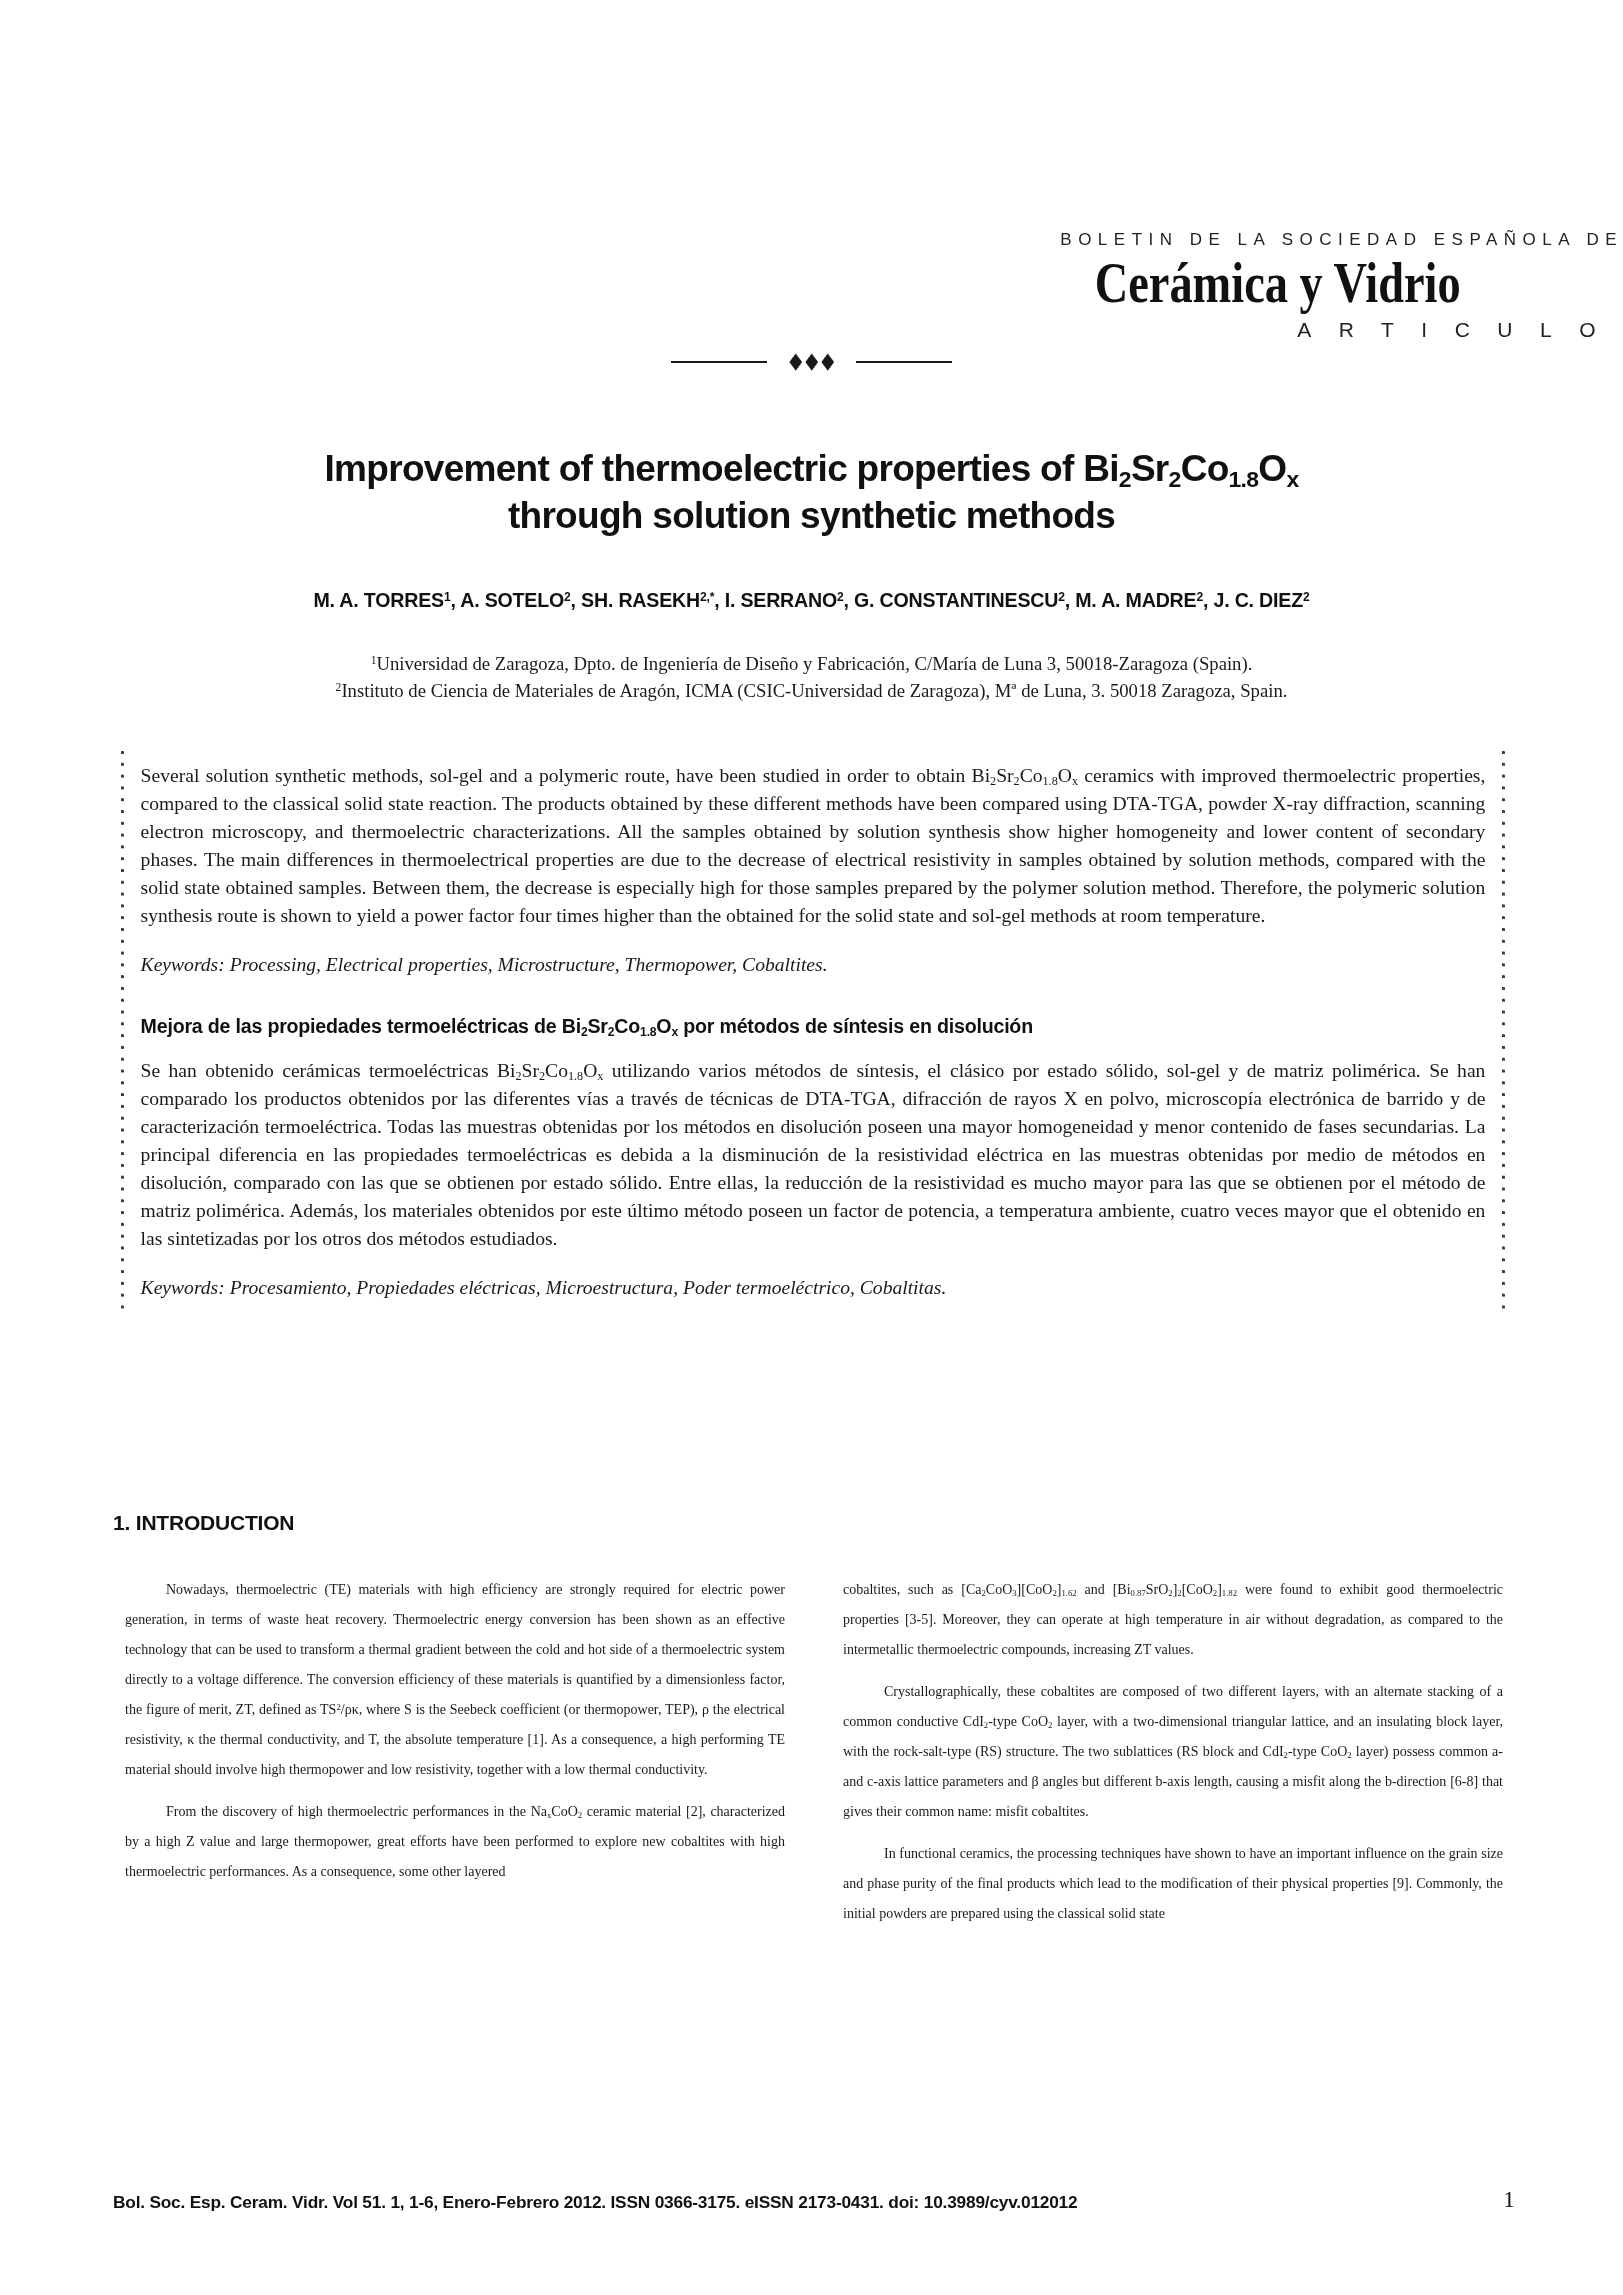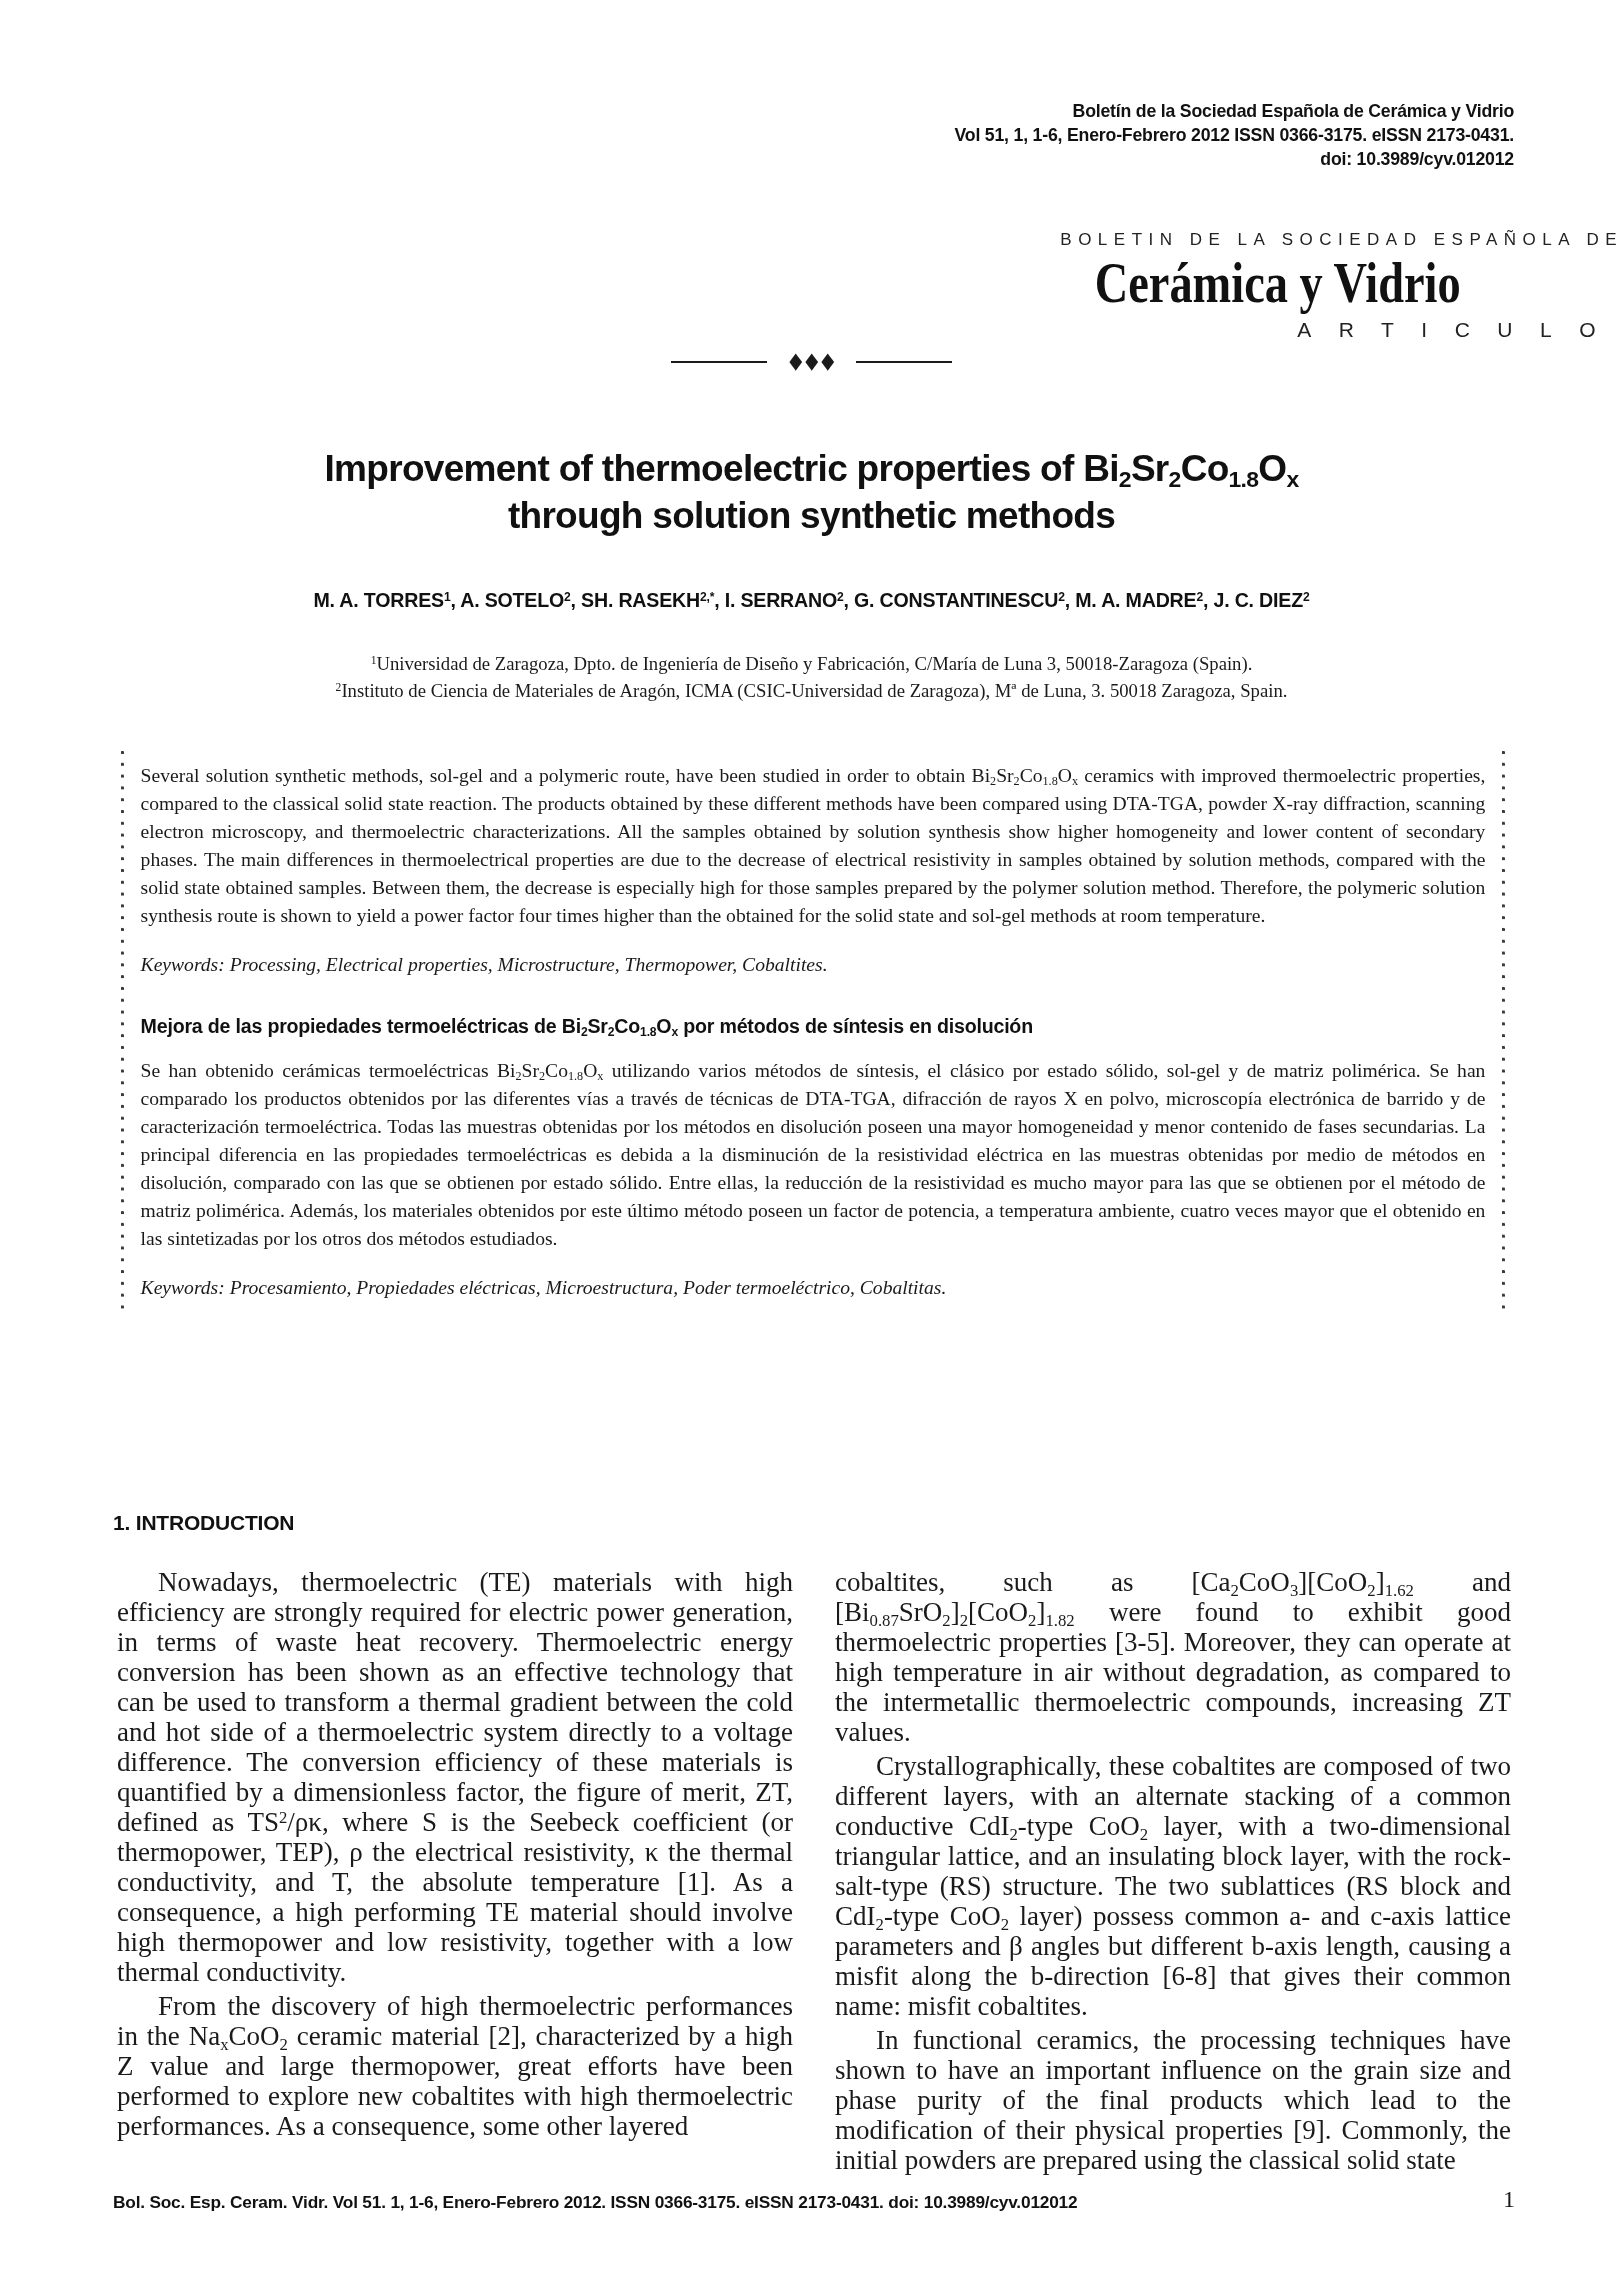--- a/index.html
+++ b/index.html
@@ -93,22 +93,22 @@
     position:absolute;top:1511px;left:113px;
     font-family:"Liberation Sans", sans-serif;
     font-weight:bold;font-size:21px;color:#111;letter-spacing:-0.2px;
   }
   .columns{
     position:absolute;top:1563px;left:113px;right:108px;
     display:flex;gap:34px;
   }
   .column{flex:1 1 0;}
   .column p{
-    margin:4px;text-align:justify;
-    font-size:27px;line-height:30px;color:#1a1a1a;
+    margin:12px;text-align:justify;
+    font-size:14px;line-height:30px;color:#1a1a1a;
     text-indent:41px;
   }
   .column p.no-indent{text-indent:0;}
   
   .page-footer{
     position:absolute;left:113px;right:108px;top:2186px;
     display:flex;justify-content:space-between;align-items:flex-end;
   }
   .footer-citation{
     font-family:"Liberation Sans", sans-serif;
@@ -117,25 +117,20 @@
   .page-number{font-size:24px;color:#1a1a1a;}
   
   sub{font-size:62%;vertical-align:-0.28em;line-height:0;}
   sup{font-size:62%;vertical-align:0.5em;line-height:0;}
 </style>
 </head>
 <body>
 
 <div class="page">
 
-  <div class="journal-header">
-    <div>Boletín de la Sociedad Española de Cerámica y Vidrio</div>
-    <div>Vol 51, 1, 1-6, Enero-Febrero 2012 ISSN 0366-3175. eISSN 2173-0431.</div>
-    <div>doi: 10.3989/cyv.012012</div>
-  </div>
 
   <div class="masthead">
     <div class="society">BOLETIN DE LA SOCIEDAD ESPAÑOLA DE</div>
     <div class="journal-name">Cerámica y Vidrio</div>
     <div class="article-label">ARTICULO</div>
     <div class="ornament-row">
       <span class="rule"></span>
       <span class="diamonds">◆◆◆</span>
       <span class="rule"></span>
     </div>

